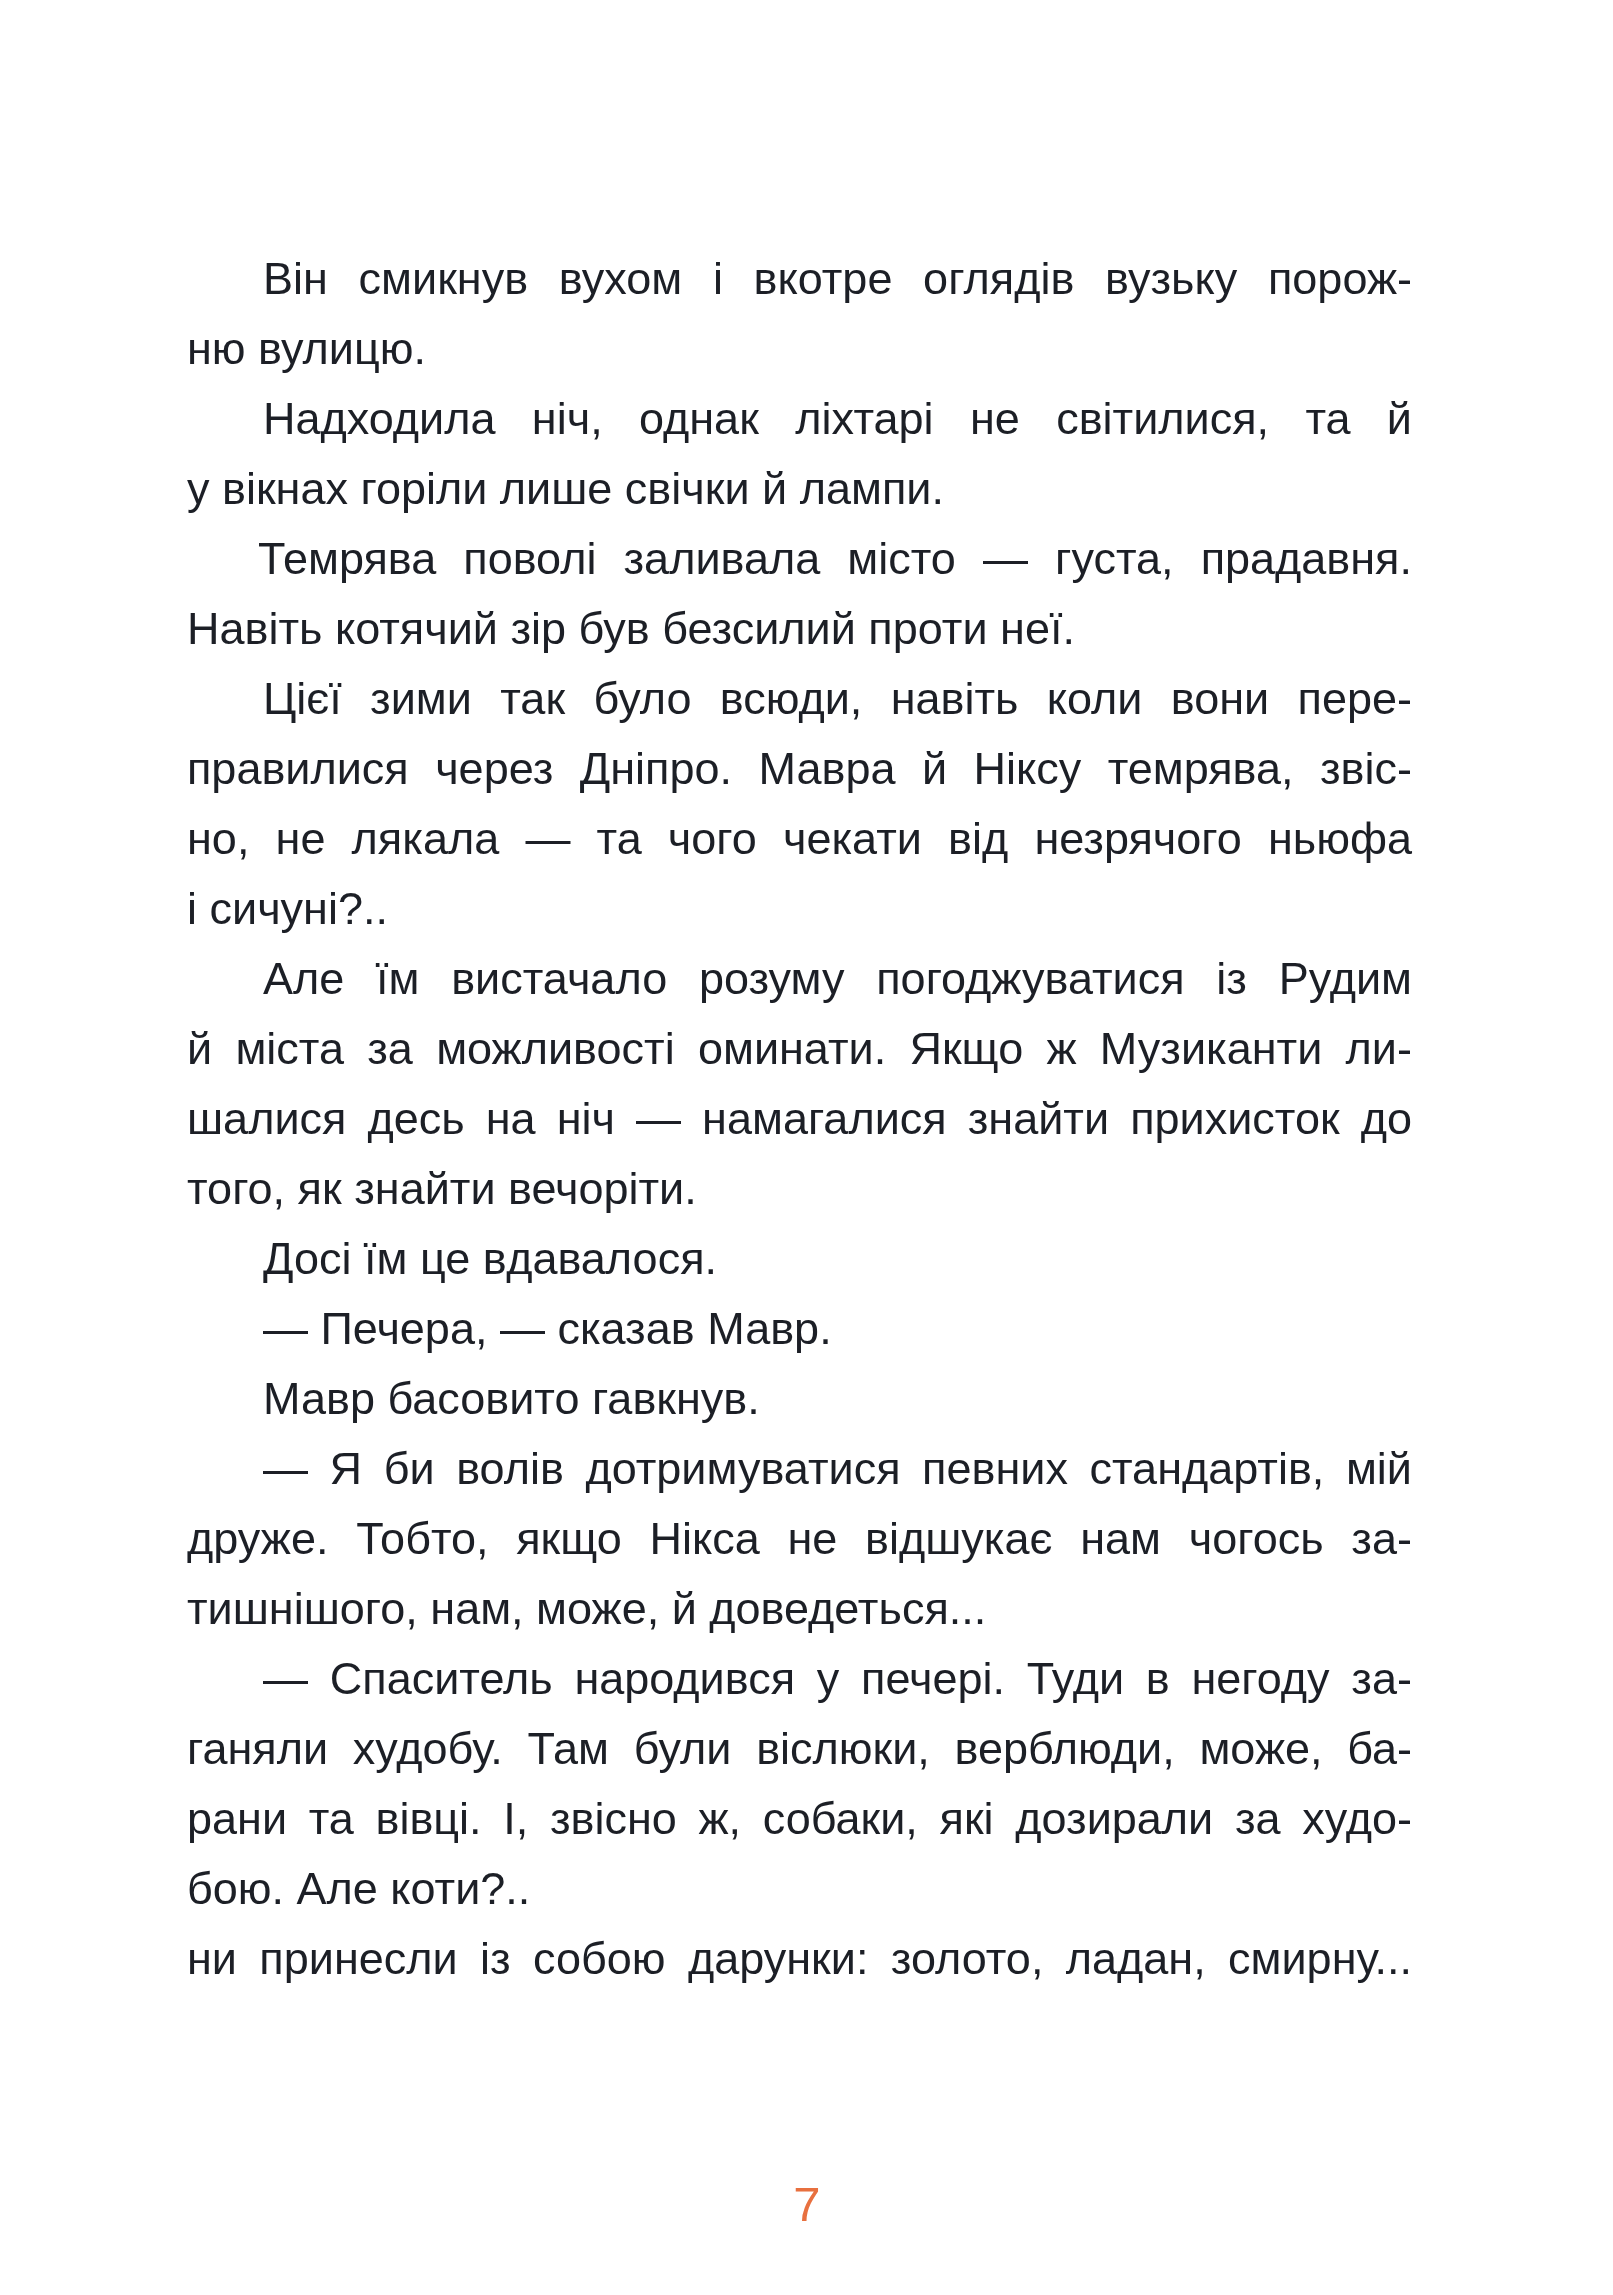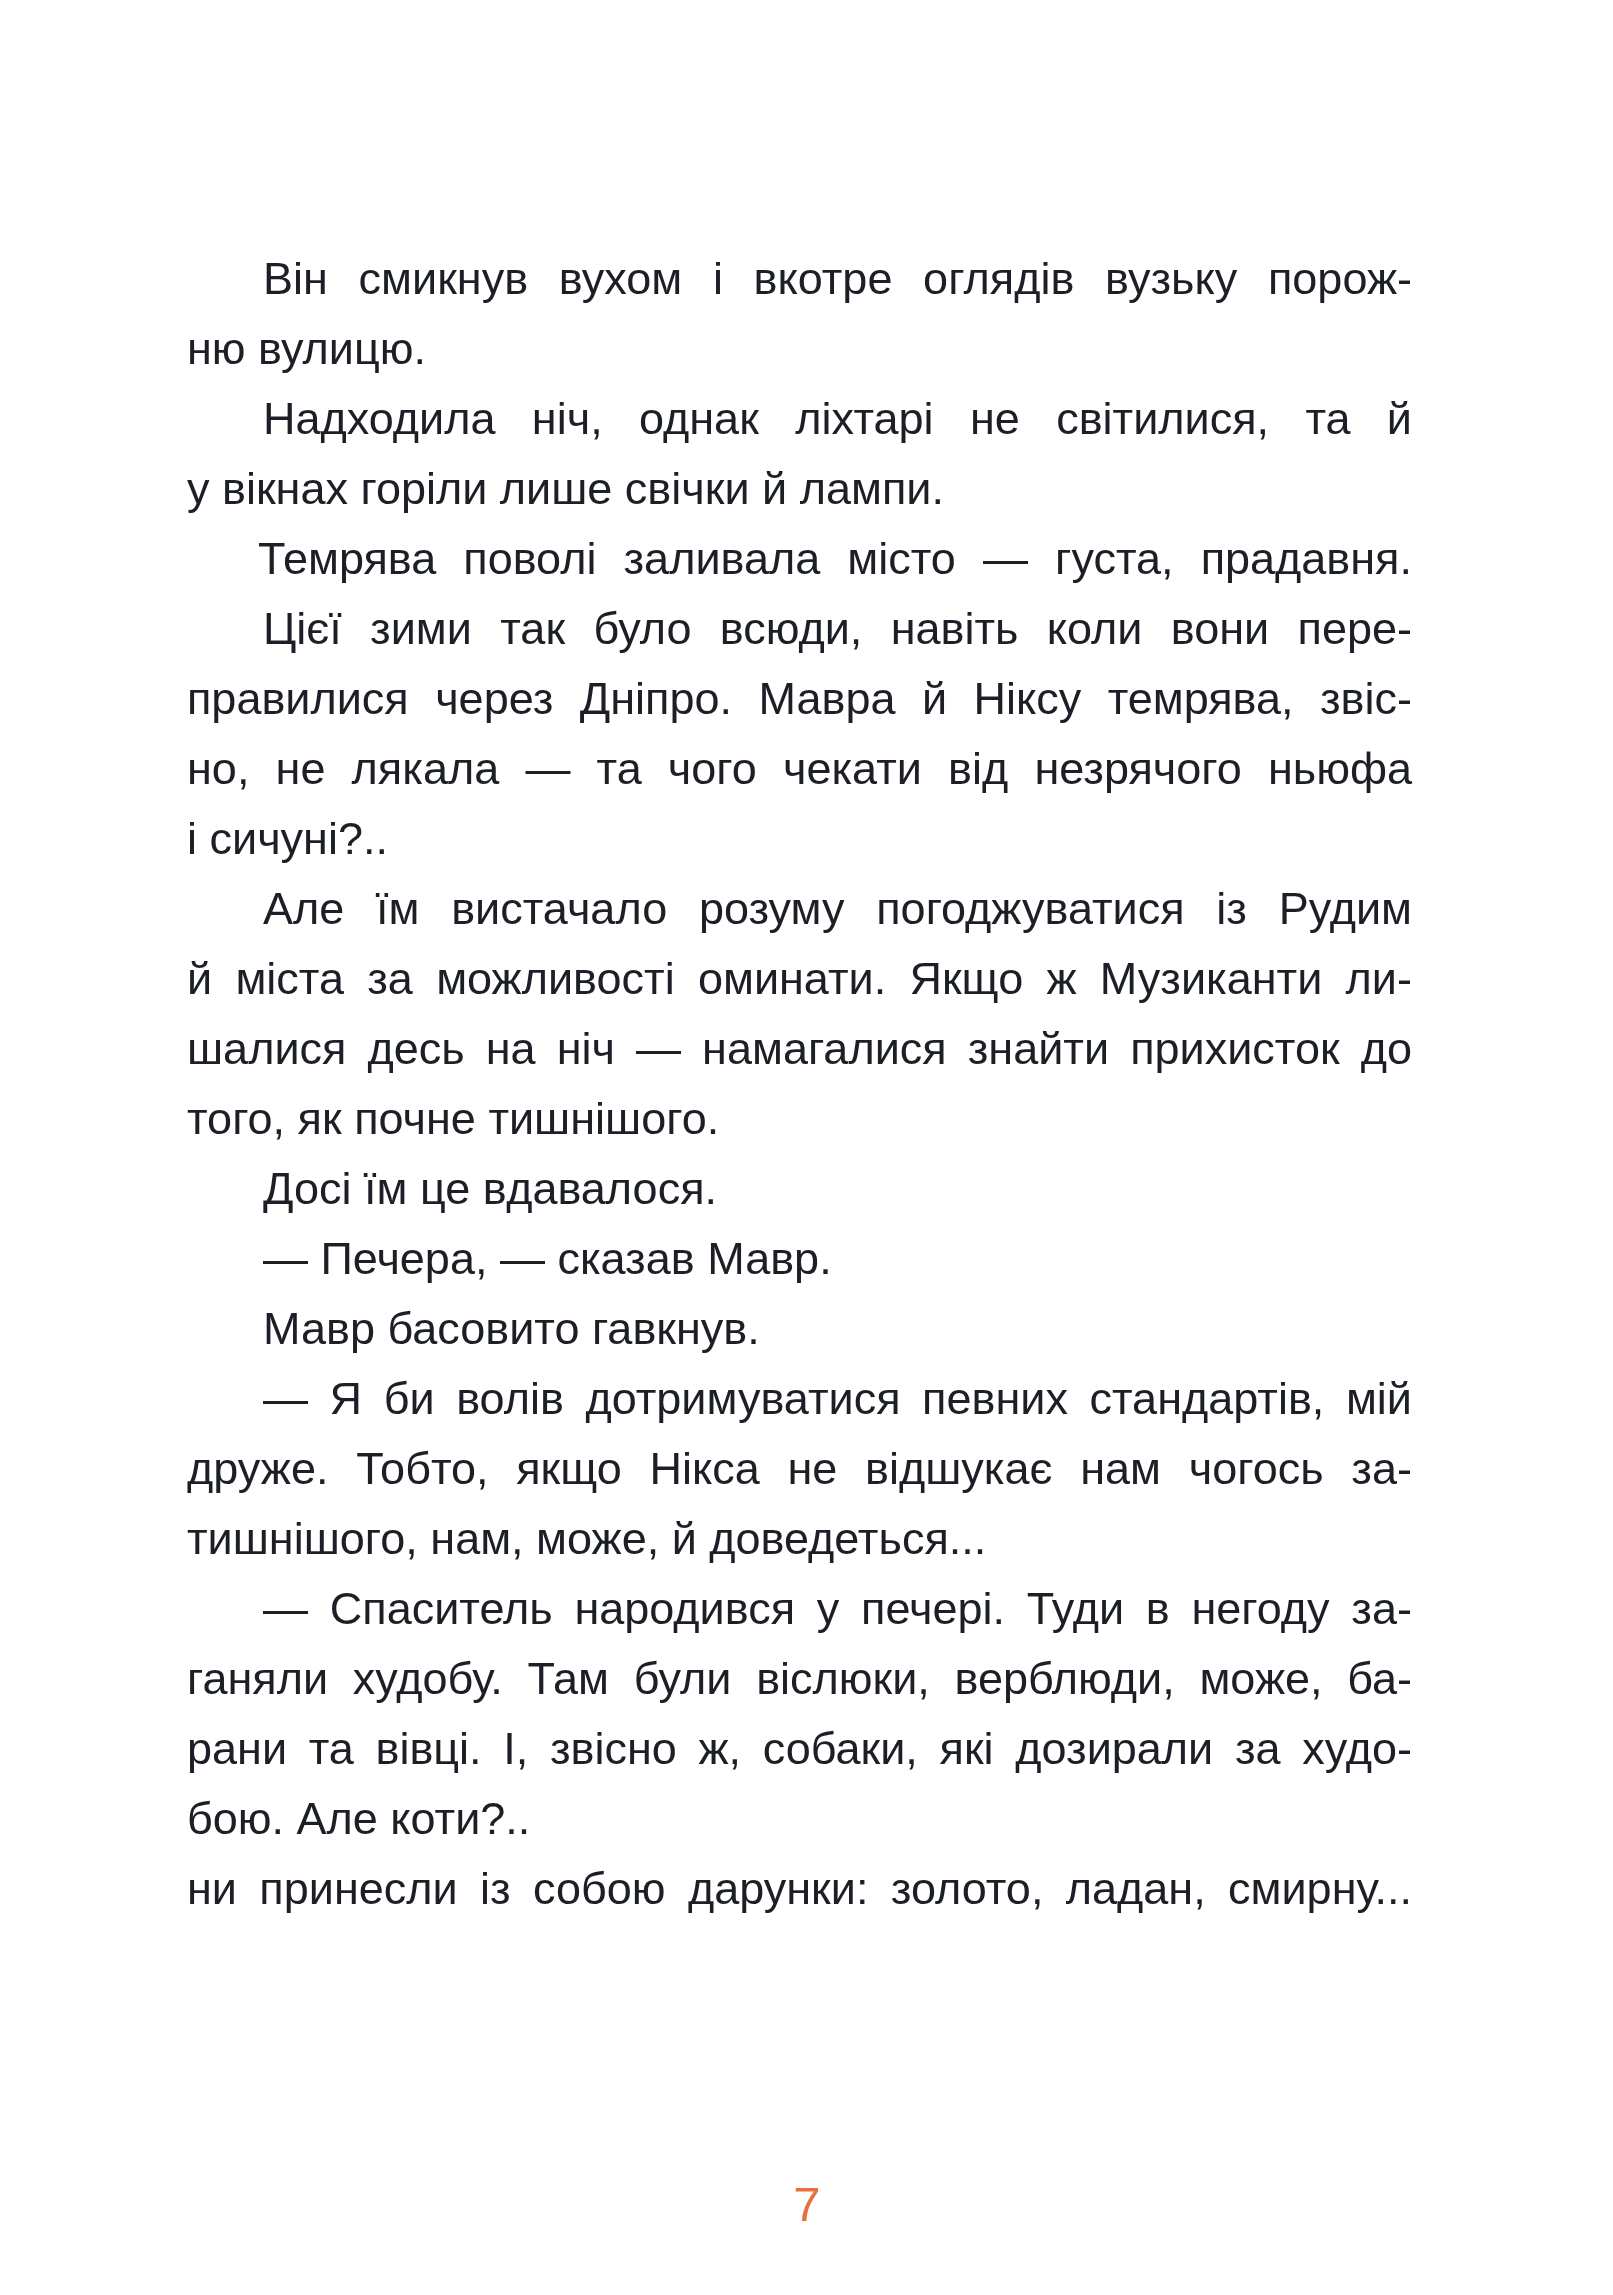--- a/index.html
+++ b/index.html
@@ -69,34 +69,35 @@
       <span class="line last">ню вулицю.</span>
     </div>
 
     <div class="paragraph">
       <span class="line indent">Надходила ніч, однак ліхтарі не світилися, та й</span>
       <span class="line last">у вікнах горіли лише свічки й лампи.</span>
     </div>
 
     <div class="paragraph">
       <span class="line indent" style="padding-left:71px">Темрява поволі заливала місто — густа, прадавня.</span>
+      <span class="line last">Навіть котячий зір був безсилий проти неї.</span>
     </div>
 
     <div class="paragraph">
       <span class="line indent">Цієї зими так було всюди, навіть коли вони пере-</span>
       <span class="line">правилися через Дніпро. Мавра й Ніксу темрява, звіс-</span>
       <span class="line">но, не лякала — та чого чекати від незрячого ньюфа</span>
       <span class="line last">і сичуні?..</span>
     </div>
 
     <div class="paragraph">
       <span class="line indent">Але їм вистачало розуму погоджуватися із Рудим</span>
       <span class="line">й міста за можливості оминати. Якщо ж Музиканти ли-</span>
       <span class="line">шалися десь на ніч — намагалися знайти прихисток до</span>
-      <span class="line last">того, як почне тишнішого.</span>
+      <span class="line last">того, як знайти вечоріти.</span>
     </div>
 
     <div class="paragraph">
       <span class="line indent last">Досі їм це вдавалося.</span>
     </div>
 
     <div class="paragraph">
       <span class="line indent last">— Печера, — сказав Мавр.</span>
     </div>
 

